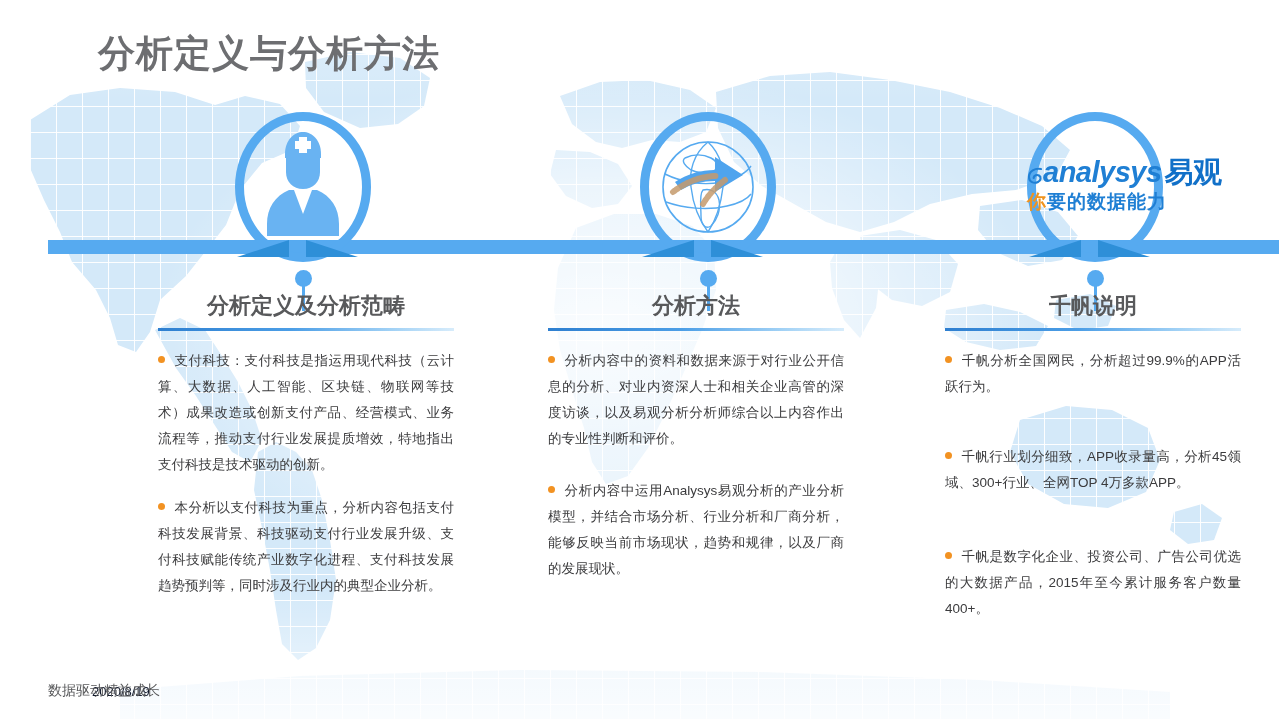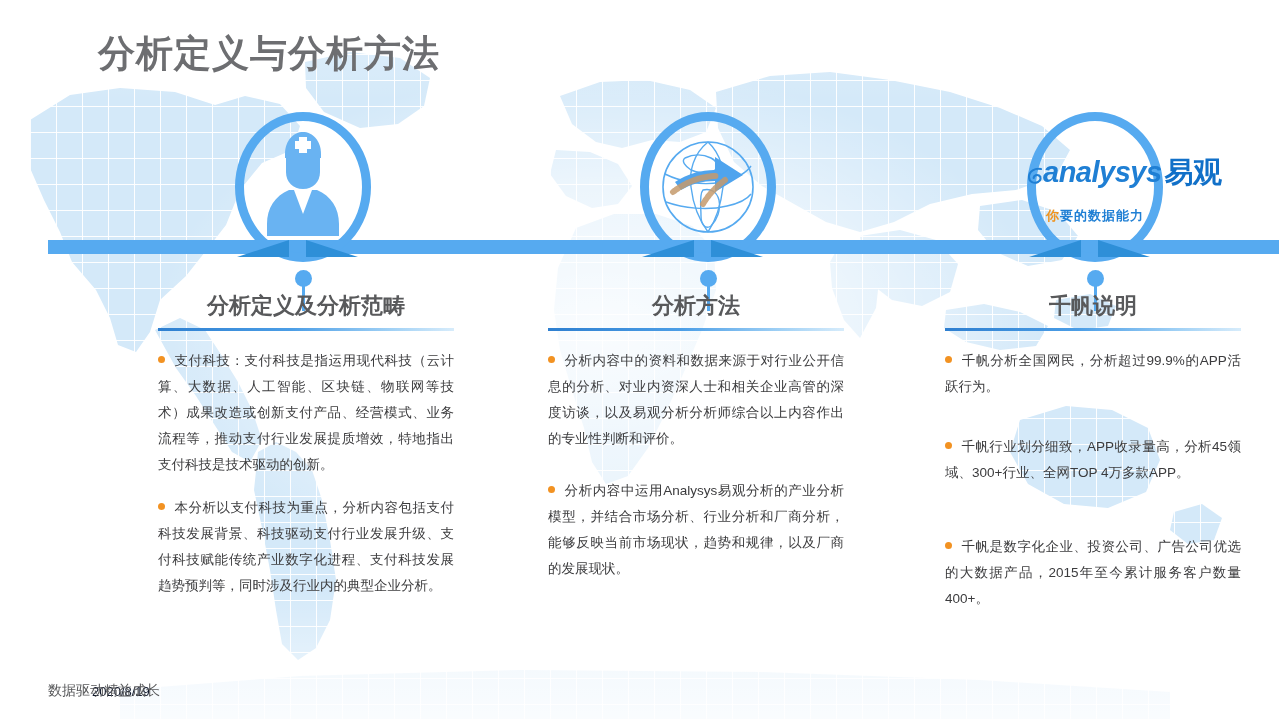--- a/index.html
+++ b/index.html
@@ -135,22 +135,22 @@
   }
   .logo-main {
     font-size: 29px;
     font-weight: bold;
     color: #1f7fd4;
     letter-spacing: -0.5px;
     font-style: italic;
   }
   .logo-main .cn { font-style: normal; color: #1170c8; margin-left: 3px; }
   .logo-sub {
-    margin-top: 22px;
-    font-size: 13px;
+    margin-top: 5px;
+    font-size: 19px;
     font-weight: bold;
     color: #1f7fd4;
     letter-spacing: 1px;
   }
   .logo-sub .hl { color: #f0941f; }
 
   
   .col {
     position: absolute;
     z-index: 6;
@@ -354,21 +354,21 @@
         <div class="bullet">
           <span class="dot"></span><span class="indent">本分析以支付科技为重点，分析内容包括支付科技发展背景、科技驱动支付行业发展升级、支付科技赋能传统产业数字化进程、支付科技发展趋势预判等，同时涉及行业内的典型企业分析。</span>
         </div>
       </div>
     </div>
 
     <div class="col col-3">
       <div class="col-heading">千帆说明</div>
       <div class="col-rule"></div>
       <div class="col-body">
-        <div class="bullet" style="margin-bottom:34px;">
+        <div class="bullet" style="margin-bottom:44px;">
           <span class="dot"></span><span class="indent">千帆分析全国网民，分析超过99.9%的APP活跃行为。</span>
         </div>
         <div class="bullet" style="margin-bottom:48px;">
           <span class="dot"></span><span class="indent">千帆行业划分细致，APP收录量高，分析45领域、300+行业、全网TOP 4万多款APP。</span>
         </div>
         <div class="bullet">
           <span class="dot"></span><span class="indent">千帆是数字化企业、投资公司、广告公司优选的大数据产品，2015年至今累计服务客户数量400+。</span>
         </div>
       </div>
     </div>

